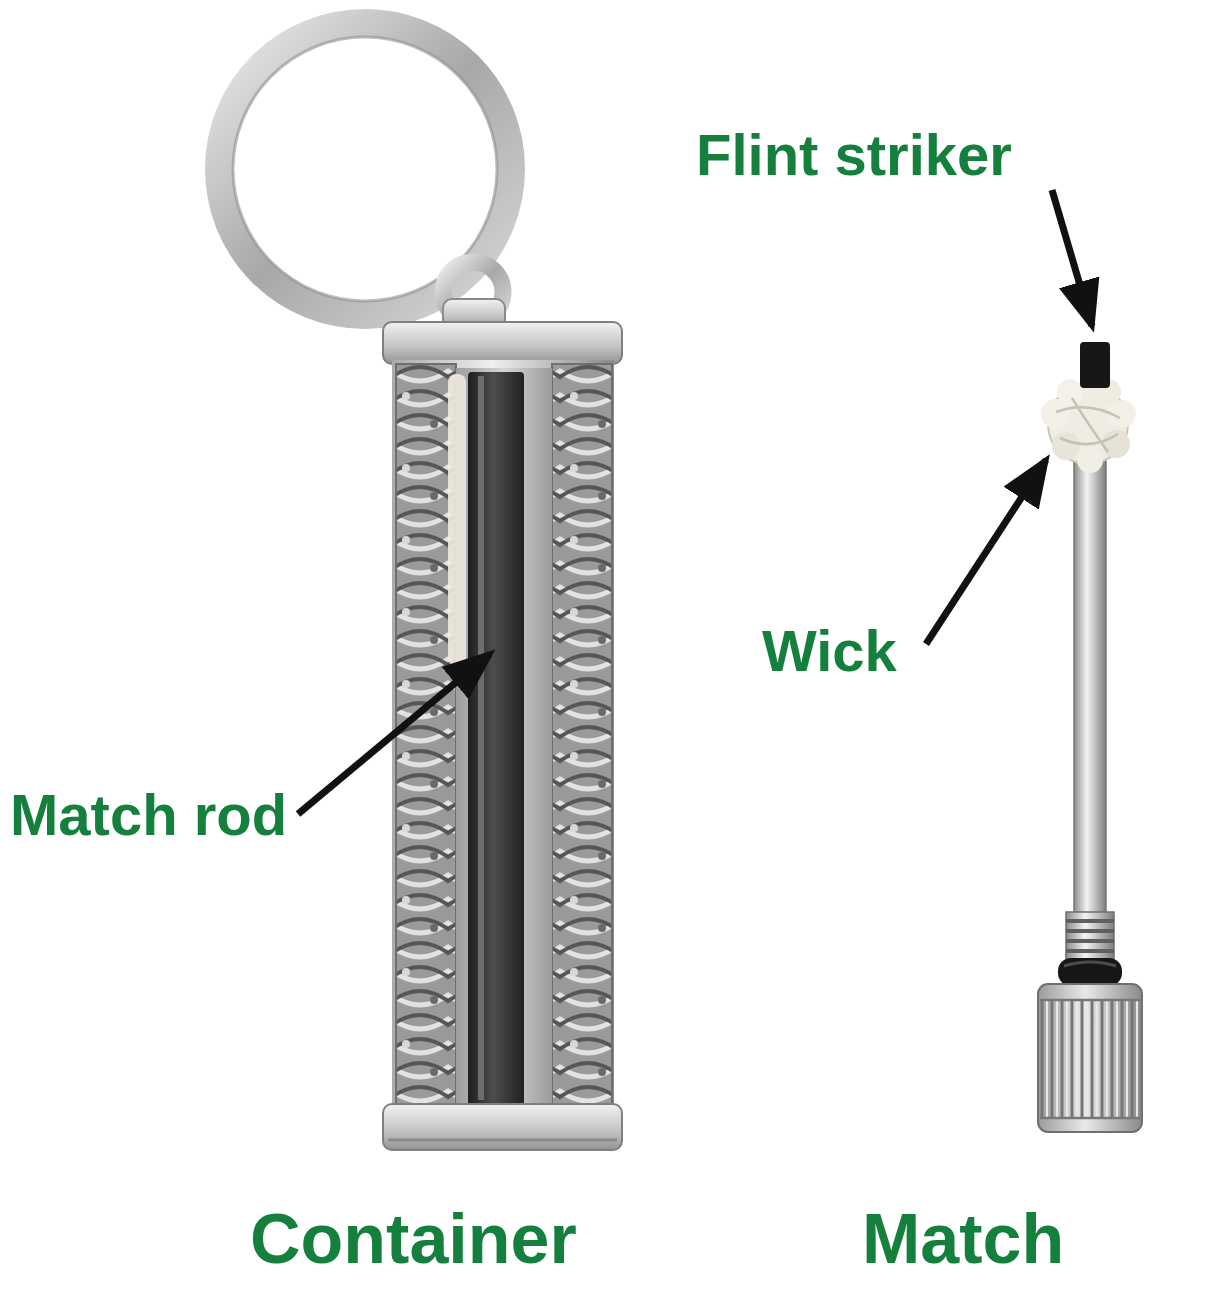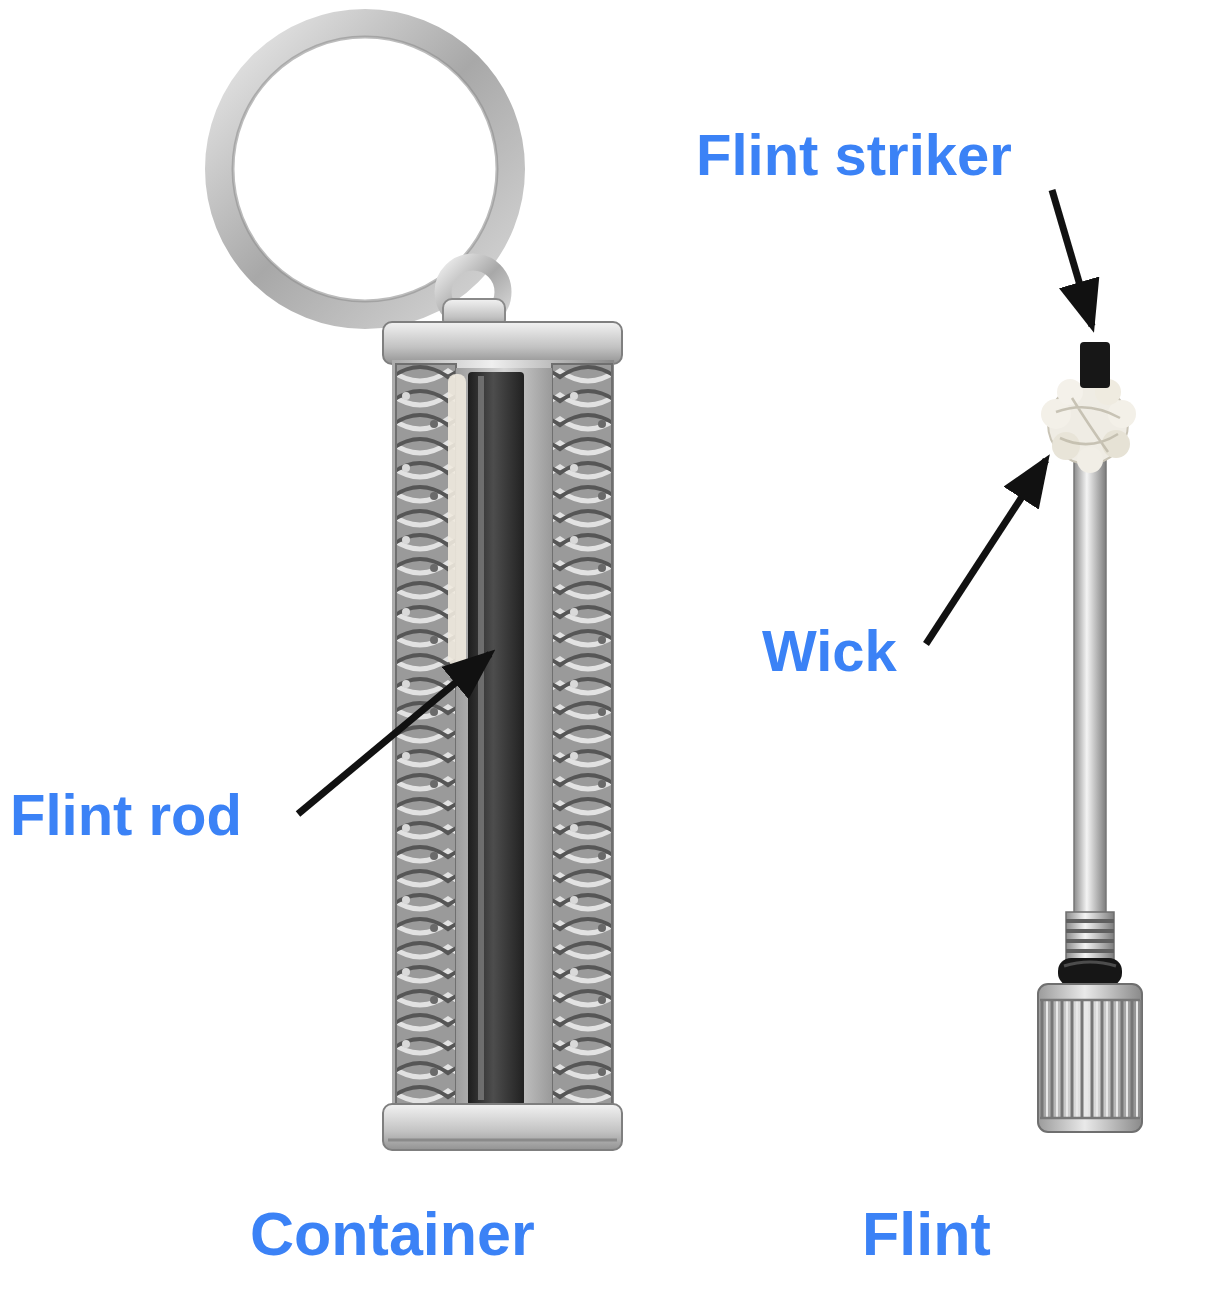--- a/index.html
+++ b/index.html
@@ -2,25 +2,25 @@
 <html><head>
 <meta charset="utf-8">
 <style>
   html,body{margin:0;padding:0;}
   body{
     width:1214px;height:1304px;position:relative;background:#ffffff;
     font-family:"Liberation Sans", sans-serif;overflow:hidden;
   }
   .stage{position:absolute;inset:0;}
   .label{
-    position:absolute;font-weight:bold;color:#3b82f6;line-height:1;
+    position:absolute;font-weight:bold;color:#15803d;line-height:1;
     white-space:nowrap;letter-spacing:0;
   }
   .label-small{font-size:58px;}
-  .label-big{font-size:61px;}
+  .label-big{font-size:70px;}
 </style>
 </head>
 <body>
 
 <svg class="stage" width="1214" height="1304" viewBox="0 0 1214 1304" xmlns="http://www.w3.org/2000/svg">
   <defs>
     <linearGradient id="ringG" x1="0" y1="0" x2="1" y2="1">
       <stop offset="0" stop-color="#ececec"></stop>
       <stop offset="0.5" stop-color="#a8a8a8"></stop>
       <stop offset="1" stop-color="#d8d8d8"></stop>
@@ -140,17 +140,17 @@
     <line x1="1052" y1="190" x2="1092" y2="326" marker-end="url(#ah)"></line>
     <line x1="926" y1="644" x2="1046" y2="460" marker-end="url(#ah)"></line>
     <line x1="298" y1="814" x2="490" y2="654" marker-end="url(#ah)"></line>
   </g>
 </svg>
 
 <div class="label label-small" style="left:696px; top:126px;">Flint striker</div>
 
 <div class="label label-small" style="left:762px; top:622px;text-align:right;">Wick</div>
 
-<div class="label label-small" style="left:10px; top:786px;">Flint rod</div>
+<div class="label label-small" style="left:10px; top:786px;">Match rod</div>
 
 <div class="label label-big" style="left:250px; top:1204px;">Container</div>
 
-<div class="label label-big" style="left:862px; top:1204px;">Flint</div>
+<div class="label label-big" style="left:862px; top:1204px;">Match</div>
 
 </body></html>

